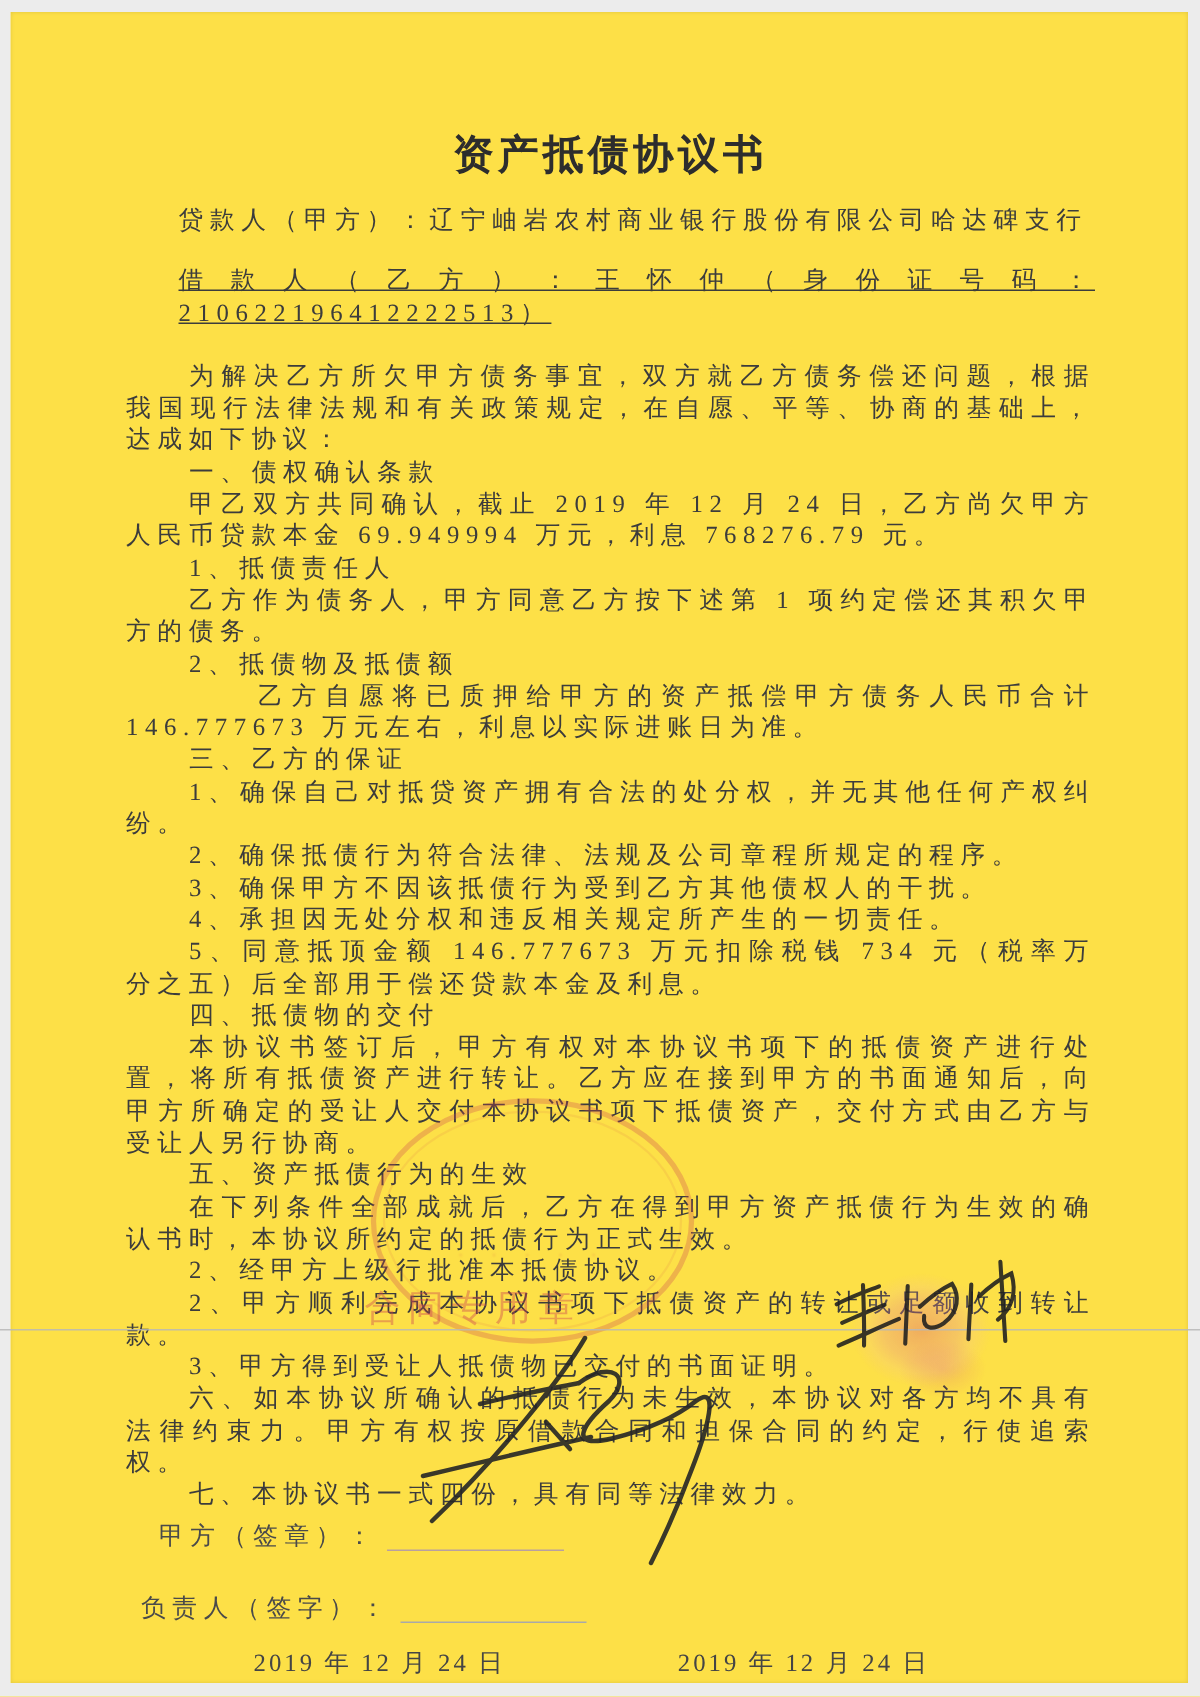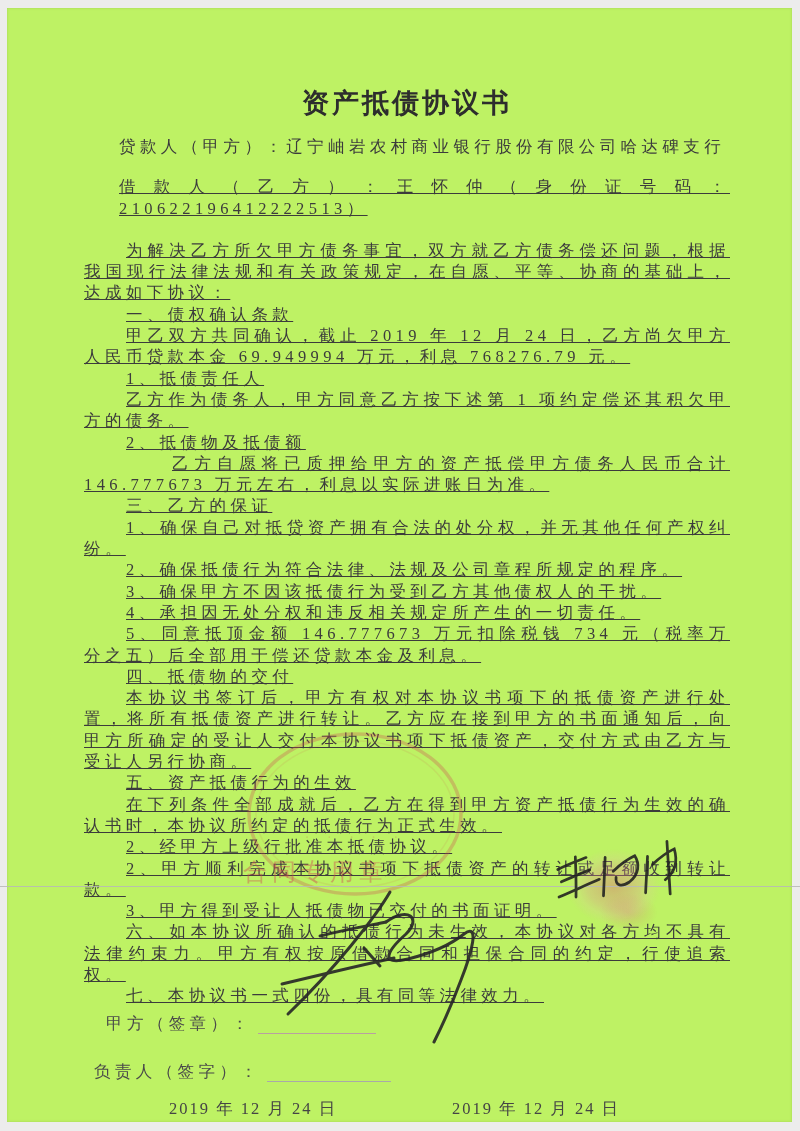--- a/index.html
+++ b/index.html
@@ -5,21 +5,21 @@
   html,body{margin:0;padding:0;}
   body{
     width:800px;height:1131px;
     background:#ececec;
     position:relative;
     overflow:hidden;
     font-family:"Liberation Serif","DejaVu Serif",serif;
   }
   .page{
     position:absolute; inset:8px 8px 9px 7px;
-    background:#bef264;
+    background:#fde047;
     box-shadow:0 0 3px rgba(0,0,0,.12) inset;
   }
   .doc{
     position:absolute; left:77px; top:78px; width:646px;
     color:#3c3c3c;
     font-size:16.5px;
     line-height:21.3px;
     letter-spacing:4.4px;
     text-align:justify;
   }
@@ -27,21 +27,21 @@
     text-align:center;
     font-size:27px;
     letter-spacing:3px;
     color:#2d2d2d;
     font-weight:600;
     line-height:34px;
     margin:0 0 16px 0;
   }
   .party-line{ padding-left:35px; margin:0 0 19px 0; }
   .party-line:last-of-type{ margin-bottom:21px;text-decoration:underline; }
-  .para{ margin:0;text-decoration:underline; }
+  .para{ margin:0; }
   .indent2{ text-indent:42px; }
   .indent4{ text-indent:88px; }
   
   .sig-row{
     display:flex; align-items:flex-end;
     margin-top:6px;
     color:#4a4a4a;
   }
   .sig-row .lbl{ letter-spacing:4.4px; }
   .party-a-cell{ margin-left:22px; display:flex; align-items:flex-end;}

